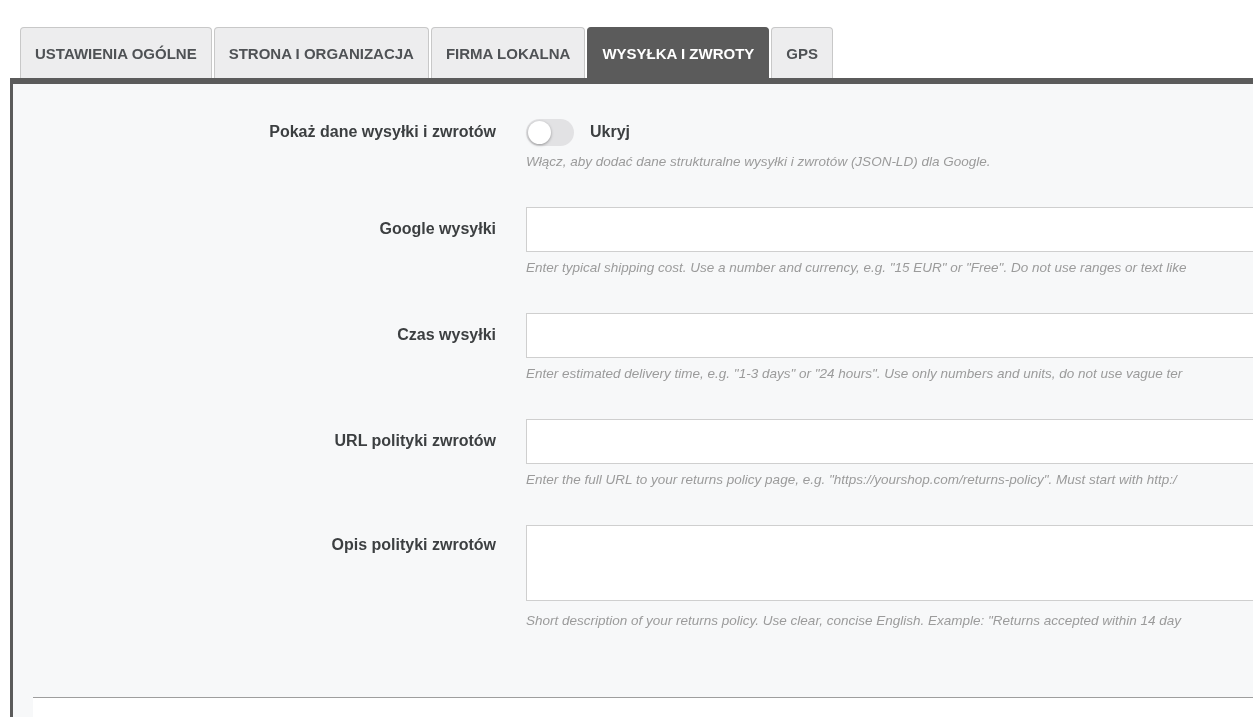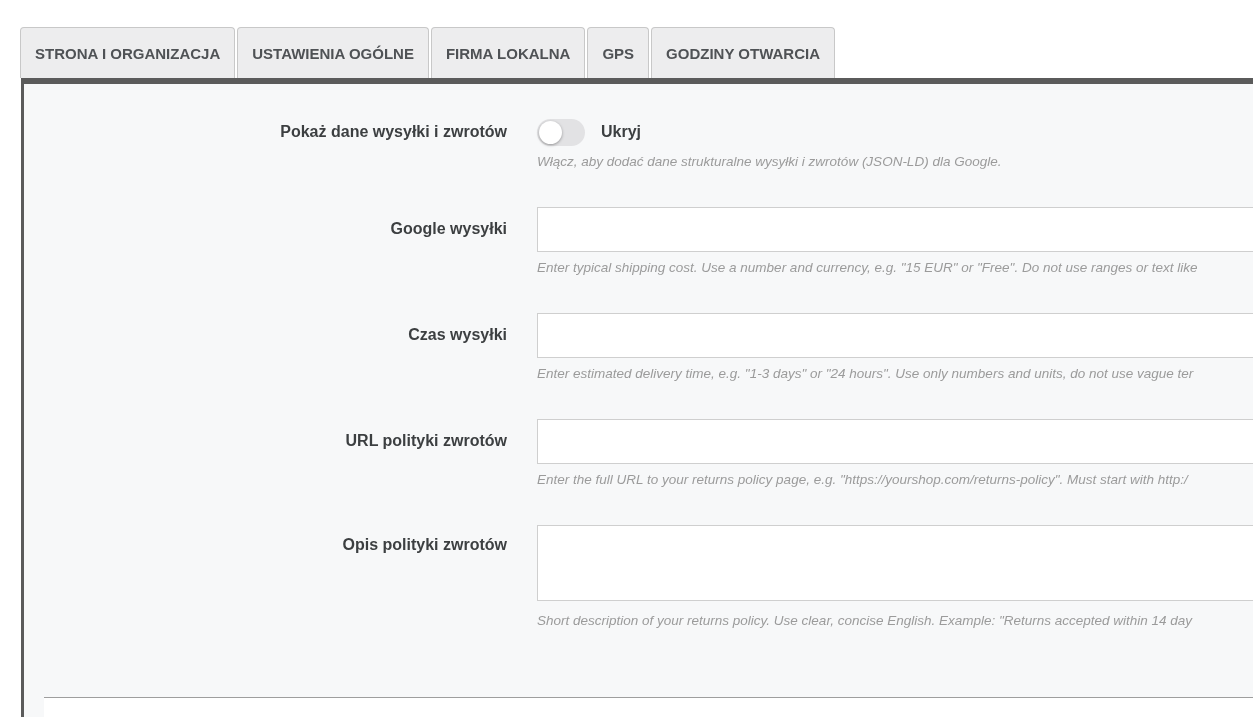--- a/index.html
+++ b/index.html
@@ -39,21 +39,21 @@
     background: #5b5b5b;
     border-color: #5b5b5b;
     color: #ffffff;
     height: 57px;
     margin-bottom: -6px;
     padding-bottom: 6px;
     border-radius: 4px 4px 0 0;
   }
   
   .panel {
-    margin-left: 21px;
+    margin-left: 10px;
     height: 639px;
     background: #f7f8f9;
     border-top: 6px solid #5b5b5b;
     border-left: 3px solid #5b5b5b;
     display: flex;
     flex-direction: column;
     position: relative;
     z-index: 1;
   }
   .form-area { padding-top: 34px; }
@@ -142,25 +142,25 @@
     height: 20px;
     background: #ffffff;
     border-top: 1px solid #9e9e9e;
     width: 1233px;
   }
 </style>
 </head>
 <body>
 
 <div class="tabbar">
+  <div class="tab">USTAWIENIA OGÓLNE</div>
   <div class="tab">STRONA I ORGANIZACJA</div>
-  <div class="tab">USTAWIENIA OGÓLNE</div>
   <div class="tab">FIRMA LOKALNA</div>
+  <div class="tab active">WYSYŁKA I ZWROTY</div>
   <div class="tab">GPS</div>
-  <div class="tab">GODZINY OTWARCIA</div>
 </div>
 
 <div class="panel">
   <div class="form-area">
 
     <div class="row toggle-row">
       <div class="label-cell">Pokaż dane wysyłki i zwrotów</div>
       <div class="field-cell">
         <div class="toggle-wrap">
           <div class="toggle">

